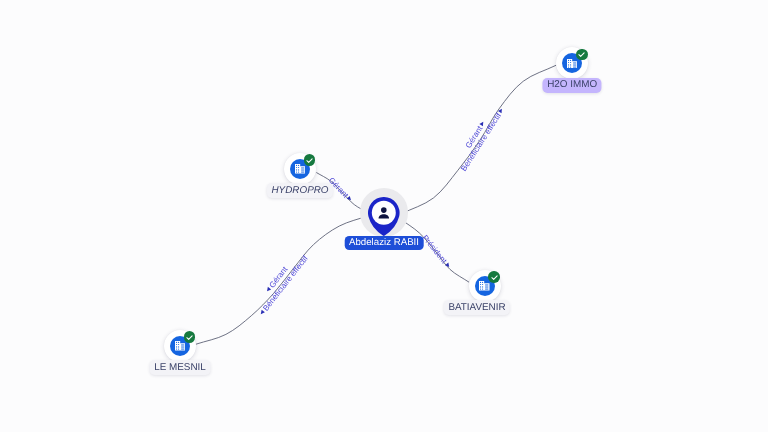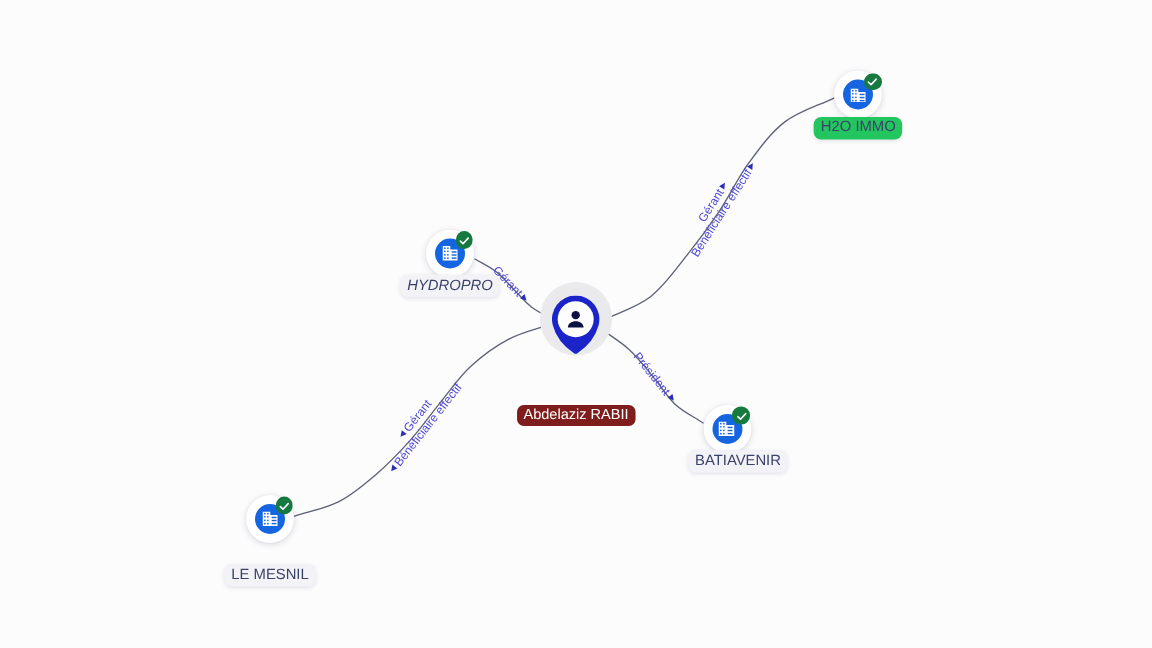--- a/index.html
+++ b/index.html
@@ -88,21 +88,21 @@
               </g>
             </svg>
           </div>
           <div class="badge" style="background: rgb(22, 121, 63);">
             <svg viewBox="0 0 24 24" width="9" height="9">
               <path fill="none" stroke="#fff" stroke-width="2.8" stroke-linecap="round" stroke-linejoin="round" d="M5 12.6 L9.8 17.2 L19 7.4"></path>
             </svg>
           </div>
         </div>
       </div>
-      <div class="co-label" style="left: 572.2px; top: 77.5px; background: #22c55e; color: rgb(59, 66, 105);"><span>H2O IMMO</span></div>
+      <div class="co-label" style="left: 572.2px; top: 77.5px; background: #c4b5fd; color: rgb(59, 66, 105);"><span>H2O IMMO</span></div>
       <div class="co-wrap" style="left: 300px; top: 169px;">
         <div class="co-circle">
           <div class="co-inner" style="background: rgb(21, 101, 224);">
             <svg viewBox="0 0 21 19.2" width="10.5" height="9.6">
               <path fill="#fff" d="M0 0 H10.4 V4.6 H21 V19.2 H0 Z"></path>
               <g fill="#1565e0">
                 <circle cx="3.1" cy="2.9" r="1.15"></circle>
                 <circle cx="7.2" cy="2.9" r="1.15"></circle>
                 <circle cx="3.1" cy="7.0" r="1.15"></circle>
                 <circle cx="7.2" cy="7.0" r="1.15"></circle>
@@ -144,21 +144,21 @@
               </g>
             </svg>
           </div>
           <div class="badge" style="background: rgb(22, 121, 63);">
             <svg viewBox="0 0 24 24" width="9" height="9">
               <path fill="none" stroke="#fff" stroke-width="2.8" stroke-linecap="round" stroke-linejoin="round" d="M5 12.6 L9.8 17.2 L19 7.4"></path>
             </svg>
           </div>
         </div>
       </div>
-      <div class="co-label" style="left: 492px; top: 299.7px; background: rgb(243, 243, 247); color: rgb(59, 66, 105);"><span>BATIAVENIR</span></div>
+      <div class="co-label" style="left: 477px; top: 299.7px; background: rgb(243, 243, 247); color: rgb(59, 66, 105);"><span>BATIAVENIR</span></div>
       <div class="co-wrap" style="left: 180px; top: 346px;">
         <div class="co-circle">
           <div class="co-inner" style="background: rgb(21, 101, 224);">
             <svg viewBox="0 0 21 19.2" width="10.5" height="9.6">
               <path fill="#fff" d="M0 0 H10.4 V4.6 H21 V19.2 H0 Z"></path>
               <g fill="#1565e0">
                 <circle cx="3.1" cy="2.9" r="1.15"></circle>
                 <circle cx="7.2" cy="2.9" r="1.15"></circle>
                 <circle cx="3.1" cy="7.0" r="1.15"></circle>
                 <circle cx="7.2" cy="7.0" r="1.15"></circle>
@@ -172,29 +172,29 @@
               </g>
             </svg>
           </div>
           <div class="badge" style="background: rgb(22, 121, 63);">
             <svg viewBox="0 0 24 24" width="9" height="9">
               <path fill="none" stroke="#fff" stroke-width="2.8" stroke-linecap="round" stroke-linejoin="round" d="M5 12.6 L9.8 17.2 L19 7.4"></path>
             </svg>
           </div>
         </div>
       </div>
-      <div class="co-label" style="left: 180px; top: 359.7px; background: rgb(243, 243, 247); color: rgb(59, 66, 105); margin-top: 16px;"><span>LE MESNIL</span></div>
+      <div class="co-label" style="left: 180px; top: 359.7px; background: rgb(243, 243, 247); color: rgb(59, 66, 105);"><span>LE MESNIL</span></div>
       <div class="person-wrap" style="left: 384px; top: 212.35px;">
         <div class="halo" style="background: rgb(234, 234, 237);"></div>
         <div class="pin">
           <svg viewBox="0 0 31.6 39.0" width="31.6" height="39.0">
             <path d="M0.53 19.85 A15.8 15.8 0 1 1 31.07 19.85 Q28.14 31.18 16.75 38.6 a1.7 1.7 0 0 1 -1.9 0 Q3.46 31.18 0.53 19.85 Z" fill="#1a24c8"></path>
             <circle cx="15.8" cy="15.8" r="12" fill="#fdfdff"></circle>
             <g fill="#0d1340">
               <circle cx="15.8" cy="13.1" r="2.8"></circle>
               <path d="M10.55 21.4 c0-2.7 2.35-4.25 5.25-4.25 s5.25 1.55 5.25 4.25 z"></path>
             </g>
           </svg>
         </div>
       </div>
-      <div class="person-label" style="left: 384px; top: 236.2px; background: #7f1d1d; margin-top: 34px;"><span>Abdelaziz RABII</span></div>
+      <div class="person-label" style="left: 384px; top: 236.2px; background: #1d4ed8;"><span>Abdelaziz RABII</span></div>
     </div>
 </div>
 
 </body></html>

